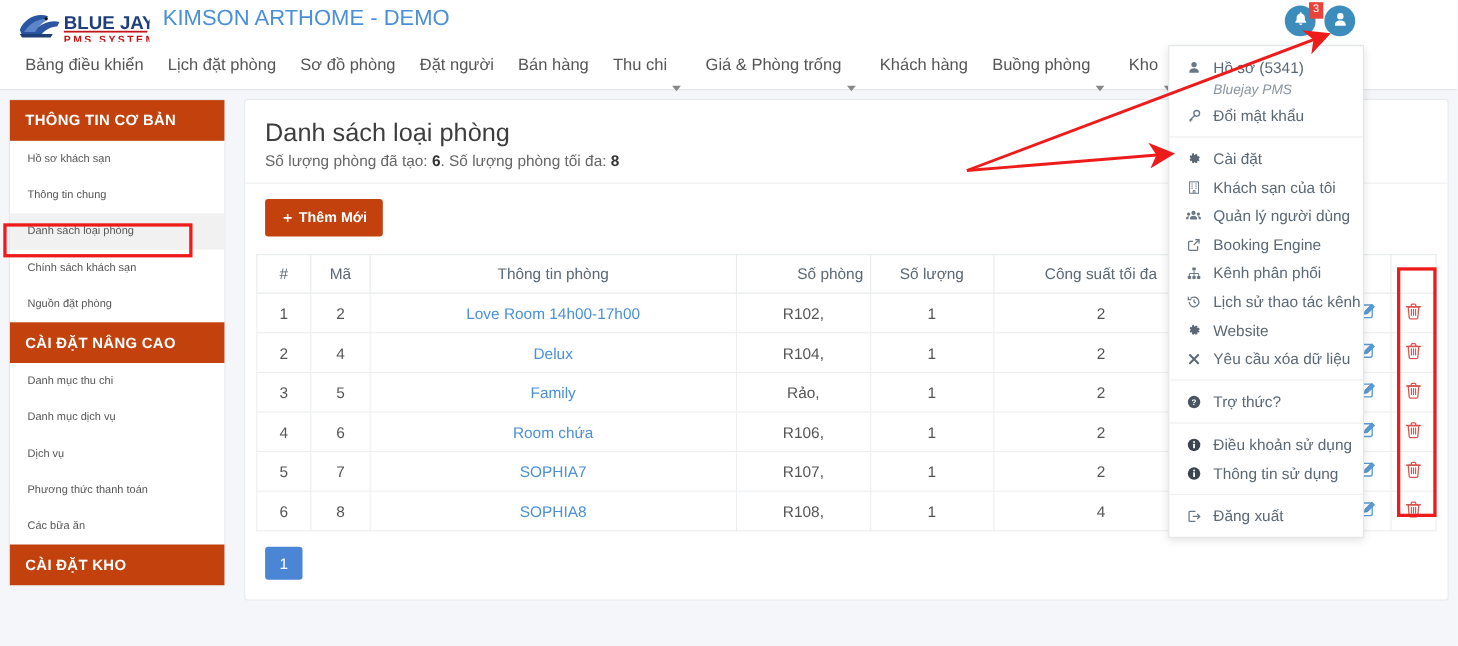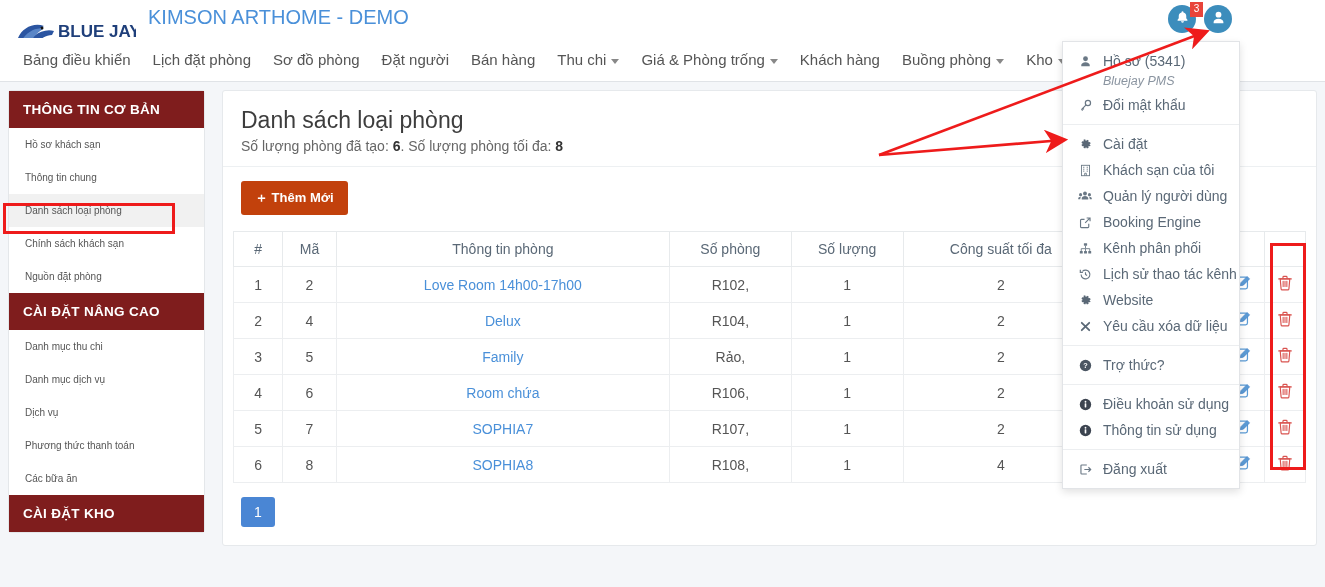--- a/index.html
+++ b/index.html
@@ -13,21 +13,21 @@
     color: #444;
   }
   #page { position: relative; width: 1325px; height: 587px; background: #f4f6f9; overflow: hidden; }
 
   
   #topbar {
     position: absolute; top: 0; left: 0; width: 1325px; height: 38px;
     background: #ffffff;
   }
   #logo {
-    position: absolute; left: 12px; top: 18px; width: 124px; height: 36px;
+    position: absolute; left: 12px; top: 7px; width: 124px; height: 36px;
   }
   #brand-title {
     position: absolute; left: 148px; top: 6px;
     font-size: 20px; color: #4a90d9; font-weight: 400; white-space: nowrap;
   }
   .round-btn {
     position: absolute; top: 5px; width: 28px; height: 28px; border-radius: 50%;
     background: #3c8dbc; color: #fff;
     display: flex; align-items: center; justify-content: center;
     cursor: pointer;
@@ -43,38 +43,38 @@
   }
 
   
   #navbar {
     position: absolute; top: 38px; left: 0; width: 1325px; height: 44px;
     background: #fff; border-bottom: 1px solid #e0e3e7;
   }
   #navlist { display: flex; align-items: center; height: 44px; padding-left: 12px; }
   .navitem {
     padding: 0 11px; font-size: 15px; color: #555; white-space: nowrap;
-    cursor: pointer; display: flex; align-items: center; gap: 5px;
+    cursor: pointer; display: flex; align-items: flex-end; gap: 5px;
     line-height: 44px;
   }
   .caret {
     display: inline-block; width: 0; height: 0;
     border-left: 4px solid transparent; border-right: 4px solid transparent;
     border-top: 5px solid #888; position: relative; top: 1px;
   }
 
   
   #sidebar {
     position: absolute; left: 8px; top: 90px; width: 197px;
     background: #fff;
     border: 1px solid #e4e7ea;
     border-radius: 3px;
   }
   .side-header {
-    background: #7f1d1d; color: #fff; font-weight: bold; font-size: 13.5px;
+    background: #c2410c; color: #fff; font-weight: bold; font-size: 13.5px;
     padding: 11px 14px; letter-spacing: .3px;
   }
   .side-item {
     padding: 11px 16px; font-size: 10px; color: #555; cursor: pointer;
     border-bottom: 0; white-space: nowrap;
   }
   .side-item.active { background: #f1f1f1; }
 
   
   #content {
@@ -241,21 +241,21 @@
     <div id="toolbar">
       <button id="btn-add">＋ Thêm Mới</button>
     </div>
 
     <table class="grid">
       <thead>
         <tr id="head-row">
             <th style="width: 44px;">#</th>
             <th style="width: 48px;">Mã</th>
             <th style="width: 298px;">Thông tin phòng</th>
-            <th style="width: 109px;">Số phòng</th>
+            <th style="width: 109px; text-align: right;">Số phòng</th>
             <th style="width: 100px;">Số lượng</th>
             <th style="width: 175px;">Công suất tối đa</th>
             <th style="width: 111px;">Người lớn</th>
             <th style="width: 31px;"></th>
             <th style="width: 36px;"></th>
           </tr>
       </thead>
       <tbody id="body-rows">
           <tr>
             <td>1</td>

